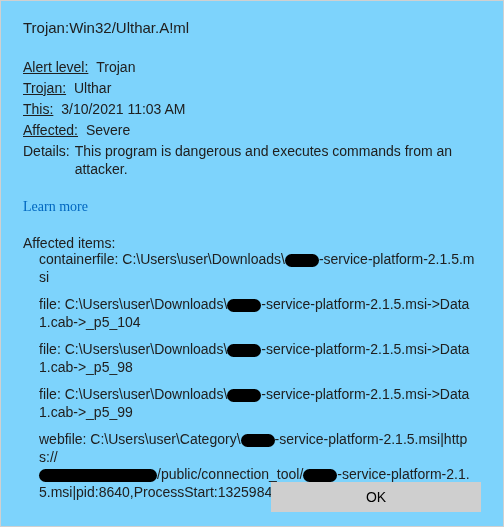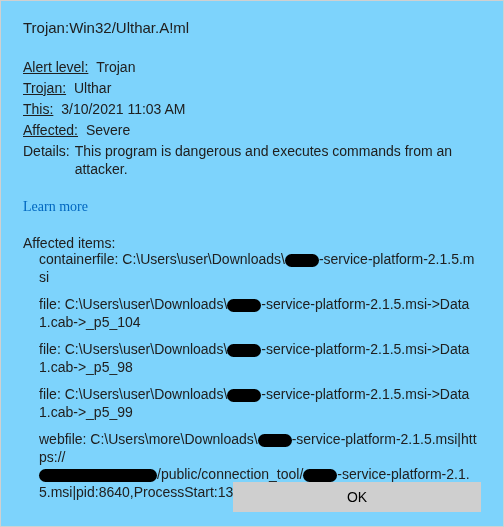--- a/index.html
+++ b/index.html
@@ -54,21 +54,21 @@
     background: #000;
     border-radius: 8px;
     vertical-align: middle;
   }
   .r-sm { width: 34px; height: 13px; }
   .r-lg { width: 118px; height: 13px; }
   .ok-button {
     position: absolute;
     right: 22px;
     bottom: 14px;
-    width: 248px;
+    width: 210px;
     height: 30px;
     background: #cfcfcf;
     border: none;
     font-size: 14px;
     font-family: inherit;
     cursor: pointer;
     text-align: center;
   }
 </style>
 </head>
@@ -115,20 +115,20 @@
 
     <div class="affected-item">
       <span>file: C:\Users\user\Downloads\</span><span class="redact r-sm"></span><span>-service-platform-2.1.5.msi-&gt;Data1.cab-&gt;_p5_98</span>
     </div>
 
     <div class="affected-item">
       <span>file: C:\Users\user\Downloads\</span><span class="redact r-sm"></span><span>-service-platform-2.1.5.msi-&gt;Data1.cab-&gt;_p5_99</span>
     </div>
 
     <div class="affected-item">
-      <span>webfile: C:\Users\more\Downloads\</span><span class="redact r-sm"></span><span>-service-platform-2.1.5.msi|https://</span><br><span class="redact r-lg"></span><span>/public/connection_tool/</span><span class="redact r-sm"></span><span>-service-platform-2.1.5.msi|pid:8640,ProcessStart:132598442058145249</span>
+      <span>webfile: C:\Users\user\Category\</span><span class="redact r-sm"></span><span>-service-platform-2.1.5.msi|https://</span><br><span class="redact r-lg"></span><span>/public/connection_tool/</span><span class="redact r-sm"></span><span>-service-platform-2.1.5.msi|pid:8640,ProcessStart:132598442058145249</span>
     </div>
 
   </div>
 
   <button class="ok-button">OK</button>
 
 </div>
 
 </body></html>

